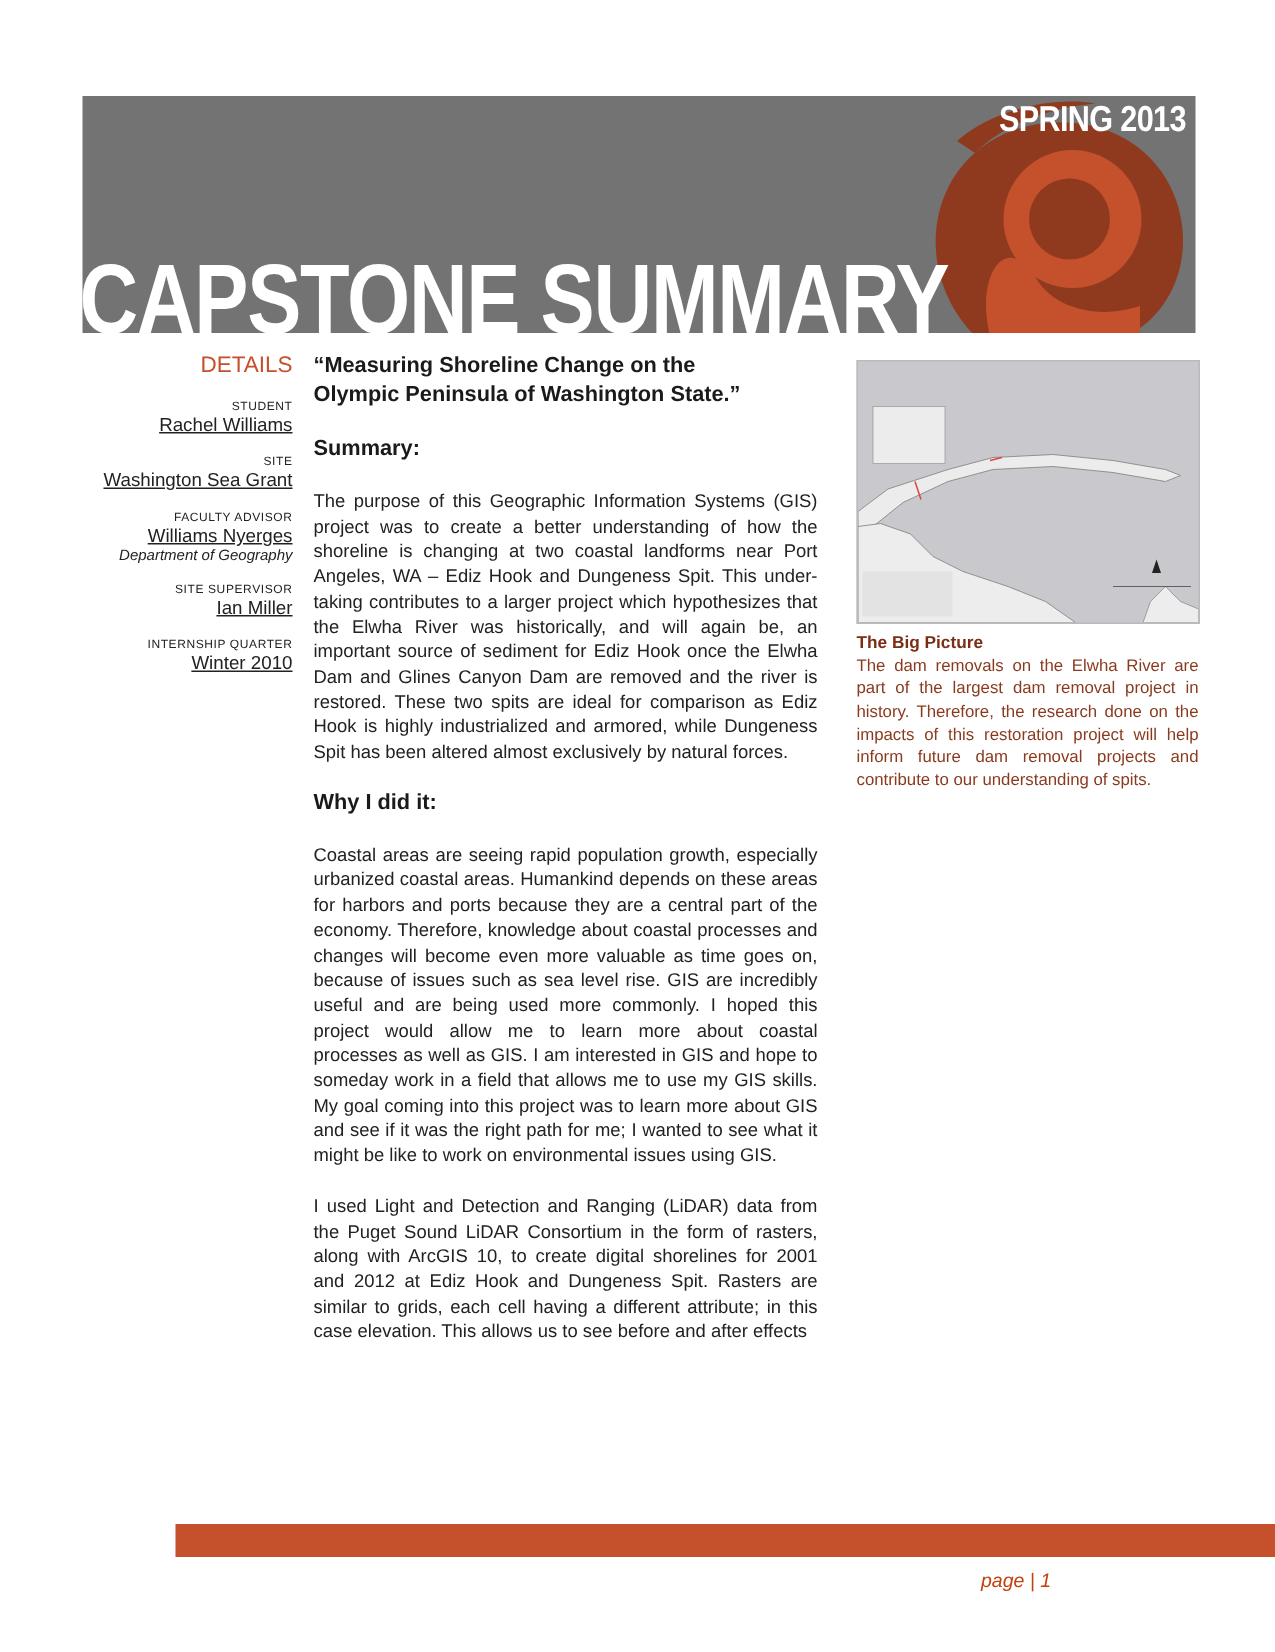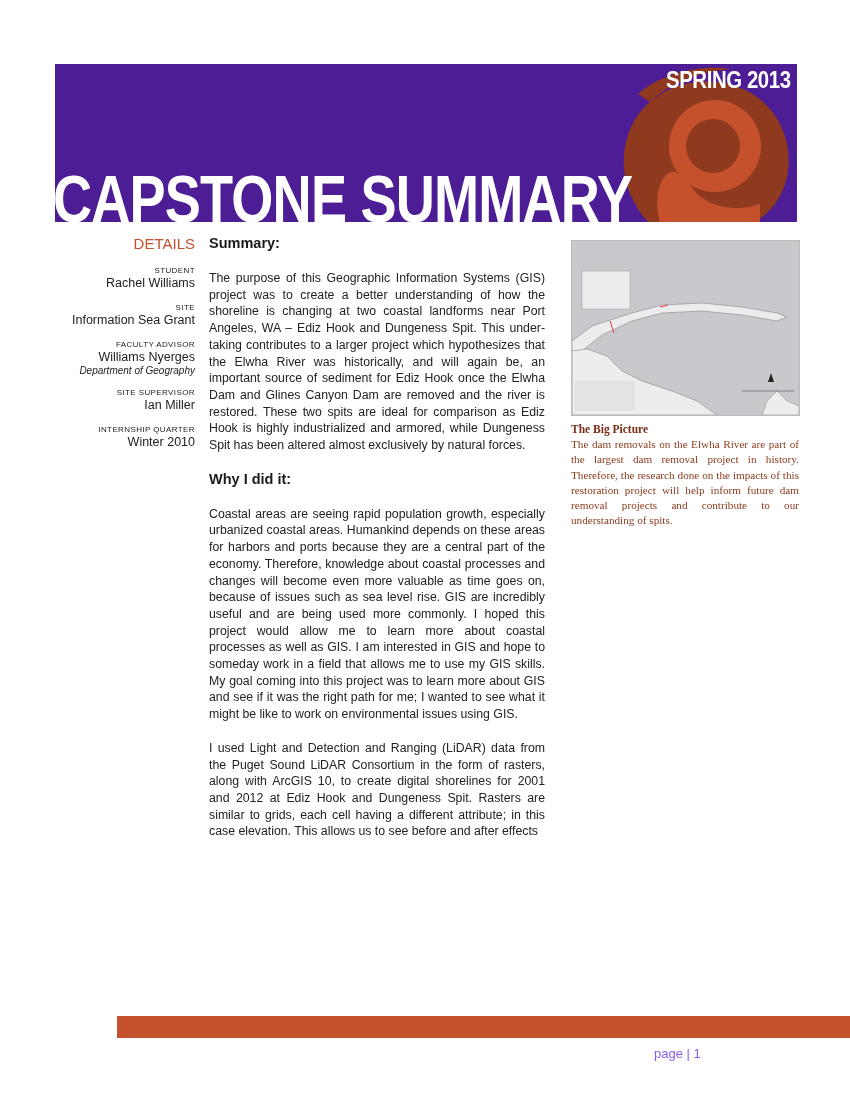--- a/index.html
+++ b/index.html
@@ -4,21 +4,21 @@
 <style>
   html, body { margin:0; padding:0; }
   body {
     width:850px; height:1101px; position:relative; overflow:hidden;
     background:#ffffff;
     font-family:"DejaVu Sans", sans-serif;
     color:#222;
   }
   .header-band {
     position:absolute; left:55px; top:64px; width:742px; height:158px;
-    background:#4c1d95; overflow:hidden;
+    background:#737373; overflow:hidden;
   }
   .season {
     position:absolute; right:6px; top:2px;
     color:#ffffff; font-family:"Liberation Sans", sans-serif; font-weight:bold;
     font-size:24px; letter-spacing:-0.5px; transform:scaleX(0.85); transform-origin:right top;
   }
   .swirl { position:absolute; left:535px; top:0; width:210px; height:160px; }
   .title {
     position:absolute; left:-2px; top:102px;
     color:#ffffff; font-family:"Liberation Sans", sans-serif; font-weight:bold;
@@ -30,21 +30,21 @@
   }
   .sidebar .details-h {
     color:#c4502c; font-family:"Liberation Sans", sans-serif; font-weight:normal; font-size:15px;
     margin-bottom:14px;
   }
   .sidebar .lbl {
     font-size:8px; letter-spacing:0.4px; color:#222; margin-top:10px;
     font-family:"Liberation Sans", sans-serif; text-transform:uppercase;
   }
   .sidebar .val {
-    font-size:12.5px; color:#222; font-family:"Liberation Sans", sans-serif; line-height:16px;
+    font-size:12.5px; color:#222; font-family:"Liberation Sans", sans-serif; line-height:16px;text-decoration:underline;
   }
   .sidebar .sub {
     font-size:10px; font-style:italic; color:#222; font-family:"Liberation Sans", sans-serif;
   }
   .main {
     position:absolute; left:209px; top:235px; width:336px;
   }
   .main .doc-title {
     font-family:"Liberation Sans", sans-serif; font-weight:bold; font-size:14.5px; line-height:19px;
     color:#1a1a1a; margin:0 0 18px 0;
@@ -57,30 +57,31 @@
     margin:0 0 17px 0; color:#222;
   }
   .main .cont { font-size:11.5px; margin-top:16px; }
   .figure {
     position:absolute; left:571px; top:240px; width:227px; height:174px;
     background:#c8c8cc; border:1px solid #bbb; overflow:hidden;
   }
   .map-title { position:absolute; top:4px; left:0; width:100%; text-align:center; font-size:5.5px; line-height:7px; color:#444; font-family:"Liberation Sans", sans-serif; }
   .sidebox {
     position:absolute; left:571px; top:423px; width:228px;
-    font-family:Liberation Serif, serif; color:#8a3a1e;
+    font-family:Liberation Sans, sans-serif; color:#8a3a1e;
   }
   .sidebox .sb-h { font-weight:bold; font-size:11.5px; margin-bottom:2px; color:#7a2e16; }
   .sidebox .sb-t { font-size:11.2px; line-height:15.3px; text-align:justify; color:#8a3a1e; }
   .footer-bar {
     position:absolute; left:117px; top:1016px; width:733px; height:22px; background:#c4502c;
   }
   .page-num {
-    position:absolute; left:654px; top:1046px; font-size:13px; color:#8b5cf6;
+    position:absolute; left:654px; top:1046px; font-size:13px; color:#c2410c;
     font-family:"Liberation Sans", sans-serif;
+    font-style:italic;
   }
 </style>
 </head>
 <body>
 
 <div class="header-band">
   <svg class="swirl" viewBox="0 0 210 160">
     <path d="M60 160 C20 120 25 50 80 25 C120 8 170 20 190 60 C210 100 195 150 150 165 Z" fill="#8f3a1f"></path>
     <circle cx="125" cy="82" r="46" fill="#c4502c"></circle>
     <circle cx="123" cy="82" r="27" fill="#8f3a1f"></circle>
@@ -89,31 +90,35 @@
   </svg>
   <div class="season">SPRING 2013</div>
   <div class="title">CAPSTONE SUMMARY</div>
 </div>
 
 <div class="sidebar">
   <div class="details-h">DETAILS</div>
   <div class="lbl" style="margin-top:0">STUDENT</div>
   <div class="val">Rachel Williams</div>
   <div class="lbl" style="margin-top:12px">SITE</div>
-  <div class="val">Information Sea Grant</div>
+  <div class="val">Washington Sea Grant</div>
   <div class="lbl" style="margin-top:12px">FACULTY ADVISOR</div>
   <div class="val">Williams Nyerges</div>
   <div class="sub">Department of Geography</div>
   <div class="lbl" style="margin-top:12px">SITE SUPERVISOR</div>
   <div class="val">Ian Miller</div>
   <div class="lbl" style="margin-top:12px">INTERNSHIP QUARTER</div>
   <div class="val">Winter 2010</div>
 </div>
 
 <div class="main">
+  <div class="doc-title">
+    <div>“Measuring Shoreline Change on the</div>
+    <div>Olympic Peninsula of Washington State.”</div>
+  </div>
   <h2>Summary:</h2>
   <p>The purpose of this Geographic Information Systems (GIS) project was to create a better understanding of how the shoreline is changing at two coastal landforms near Port Angeles, WA – Ediz Hook and Dungeness Spit. This under-taking contributes to a larger project which hypothesizes that the Elwha River was historically, and will again be, an important source of sediment for Ediz Hook once the Elwha Dam and Glines Canyon Dam are removed and the river is restored. These two spits are ideal for comparison as Ediz Hook is highly industrialized and armored,  while Dungeness Spit has been altered almost exclusively by natural forces.</p>
   <h2 style="margin-top:4px">Why I did it:</h2>
   <p>Coastal areas are seeing rapid population growth, especially urbanized coastal areas.  Humankind depends on these areas for harbors and ports  because they are a central part of the economy. Therefore,  knowledge about coastal processes and changes will become even more valuable as time goes on, because of issues such as sea level rise. GIS are incredibly useful and are being used more commonly. I hoped this project would allow me to learn more about coastal processes as well as GIS. I am interested in GIS and hope to someday work in a field that allows me to use my GIS skills. My goal coming into this project was to learn more about GIS and see if it was the right path for me; I wanted to see what it might be like to work on environmental issues using GIS.</p>
   <p>I used Light and Detection and Ranging (LiDAR) data from the Puget Sound LiDAR Consortium in the form of rasters, along with ArcGIS 10, to create digital shorelines for 2001 and 2012 at Ediz Hook and Dungeness Spit. Rasters are similar to grids, each cell having a different attribute; in this case elevation. This allows us to see before and after effects</p>
 </div>
 
 <div class="figure">
   <div class="map-title">
     <div>2001 and 2012 Shorelines at</div>

